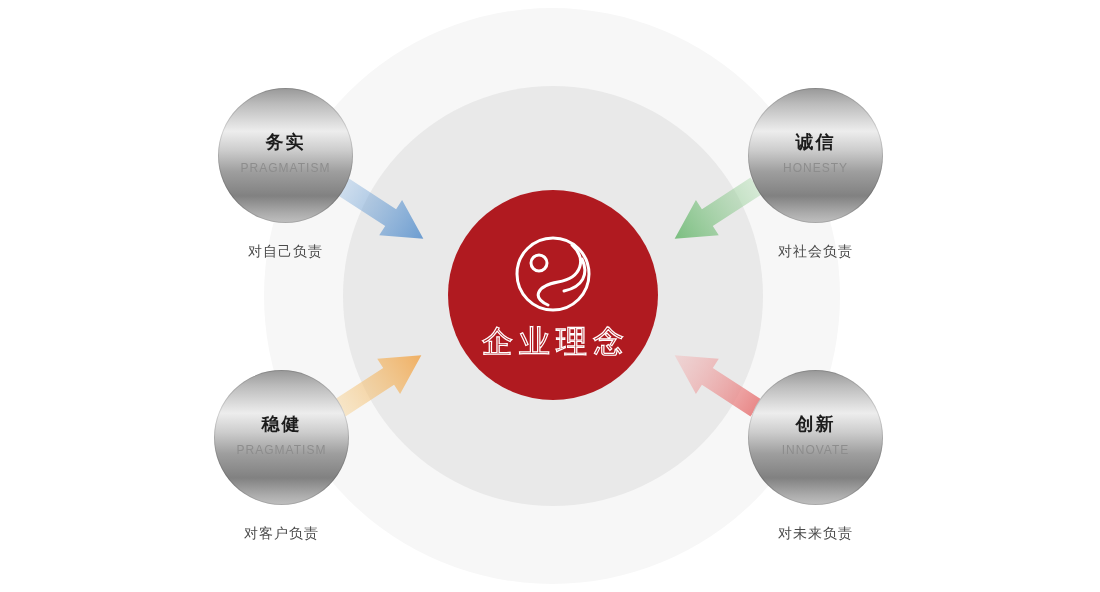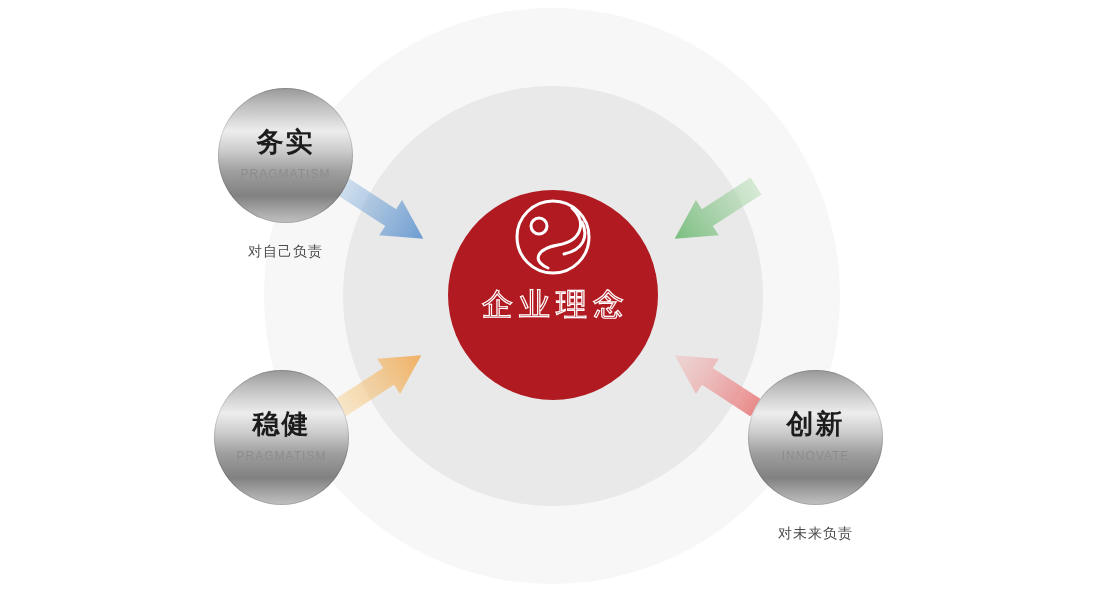--- a/index.html
+++ b/index.html
@@ -26,21 +26,21 @@
 
   .center-circle {
     position: absolute;
     left: 448px; top: 190px;
     width: 210px; height: 210px;
     border-radius: 50%;
     background: #b01a20;
     display: flex;
     flex-direction: column;
     align-items: center;
-    justify-content: flex-start;
+    justify-content: center;
     padding-top: 6px;
   }
   .center-logo { display: block; }
   .center-title {
     margin-top: 6px;
     font-size: 31px;
     letter-spacing: 6px;
     padding-left: 6px; 
     color: #ffffff;
     -webkit-text-fill-color: transparent;
@@ -67,21 +67,21 @@
       #818181 80%,
       #a9a9a9 92%,
       #c0c0c0 100%);
     box-shadow: inset 0 0 0 1px rgba(0,0,0,0.12);
     display: flex;
     flex-direction: column;
     align-items: center;
     justify-content: center;
   }
   .metal .cn {
-    font-size: 27px;
+    font-size: 18px;
     font-weight: 600;
     color: #1c1c1c;
     letter-spacing: 2px;
     margin-top: -6px;
   }
   .metal .en {
     font-size: 12px;
     color: #8d8d8d;
     letter-spacing: 1px;
     margin-top: 7px;
@@ -138,26 +138,34 @@
   </div>
 
   <div class="node top-left">
     <div class="metal">
       <div class="cn">务实</div>
       <div class="en">PRAGMATISM</div>
     </div>
     <div class="caption">对自己负责</div>
   </div>
 
+  <div class="node top-right">
+    <div class="metal">
+      <div class="cn">诚信</div>
+      <div class="en">HONESTY</div>
+    </div>
+    <div class="caption">对社会负责</div>
+  </div>
 
   <div class="node bottom-left">
     <div class="metal">
       <div class="cn">稳健</div>
       <div class="en">PRAGMATISM</div>
     </div>
+    <div class="caption">对客户负责</div>
   </div>
 
   <div class="node bottom-right">
     <div class="metal">
       <div class="cn">创新</div>
       <div class="en">INNOVATE</div>
     </div>
     <div class="caption">对未来负责</div>
   </div>
 

